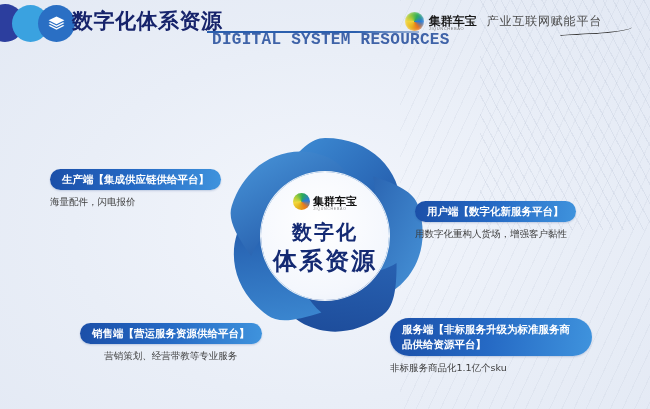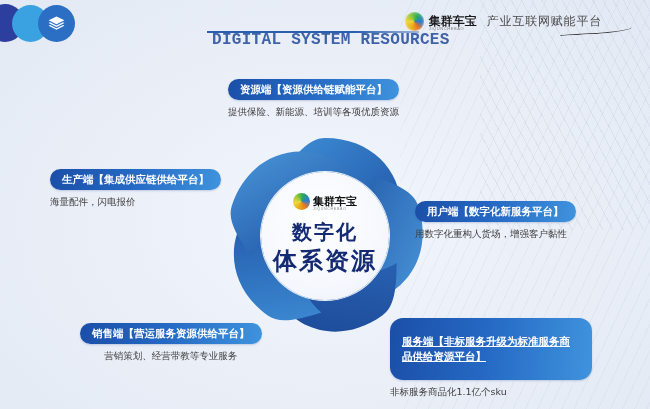--- a/index.html
+++ b/index.html
@@ -76,21 +76,21 @@
   .core-l1{font-size:20px;margin-top:12px;}
   .core-l2{font-size:24px;margin-top:7px;}
 
   
   .node{position:absolute;}
   .pill{display:inline-block;border-radius:11px;color:#fff;font-weight:bold;
      font-size:10.5px;line-height:1.45;padding:3px 12px;white-space:nowrap;
      font-family:"DejaVu Sans",sans-serif;
      background:linear-gradient(95deg,#1b4fa8 0%,#2569c4 48%,#3f93dd 100%);
      box-shadow:0 1px 2px rgba(30,70,140,.22);}
-  .pill.two{white-space:normal;max-width:178px;border-radius:13px;padding:16px 12px;text-decoration:underline;}
+  .pill.two{white-space:normal;max-width:178px;border-radius:19px;padding:4px 12px;}
   .desc{font-size:9.5px;color:#3c3c3c;margin-top:6px;white-space:nowrap;
      font-family:"DejaVu Sans",sans-serif;}
 
   .n-top{left:228px;top:79px;text-align:center;}
   .n-left{left:50px;top:169px;}
   .n-right{left:415px;top:169px;margin-top:32px;}
   .n-bl{left:80px;top:323px;text-align:center;}
   .n-br{left:390px;top:318px;}
 </style>
 </head>
@@ -108,20 +108,21 @@
       <div class="circ c2"></div>
       <div class="circ c3">
         <svg class="layers-ico" viewBox="0 0 24 24">
           <polygon points="12,3 22,8 12,13 2,8" fill="#ffffff"></polygon>
           <polygon points="12,14.6 20.2,10.5 22,11.4 12,16.4 2,11.4 3.8,10.5" fill="#ffffff"></polygon>
           <polygon points="12,18 20.2,13.9 22,14.8 12,19.8 2,14.8 3.8,13.9" fill="#ffffff"></polygon>
         </svg>
       </div>
     </div>
 
+    <div class="hdr-title">数字化体系资源</div>
     <div class="hdr-sub">DIGITAL SYSTEM RESOURCES</div>
     <div class="hdr-rule"></div>
 
     <div class="brand">
       <div class="brand-globe"></div>
       <div class="brand-name">集群车宝</div>
       <div class="brand-py">JIQUNCHEBAO</div>
       <div class="brand-tag">产业互联网赋能平台</div>
     </div>
     <div class="brand-swoosh"></div>
@@ -166,24 +167,20 @@
   <div class="core">
     <div class="core-logo">
       <div class="core-globe"></div>
       <div class="core-brand">集群车宝</div>
       <div class="core-py">JIQUNCHEBAO</div>
     </div>
     <div class="core-l1">数字化</div>
     <div class="core-l2">体系资源</div>
   </div>
 
-  <div class="node n-top">
-    <div class="pill">资源端【资源供给链赋能平台】</div>
-    <div class="desc">提供保险、新能源、培训等各项优质资源</div>
-  </div>
 
   <div class="node n-left">
     <div class="pill">生产端【集成供应链供给平台】</div>
     <div class="desc">海量配件，闪电报价</div>
   </div>
 
   <div class="node n-right">
     <div class="pill">用户端【数字化新服务平台】</div>
     <div class="desc">用数字化重构人货场，增强客户黏性</div>
   </div>

